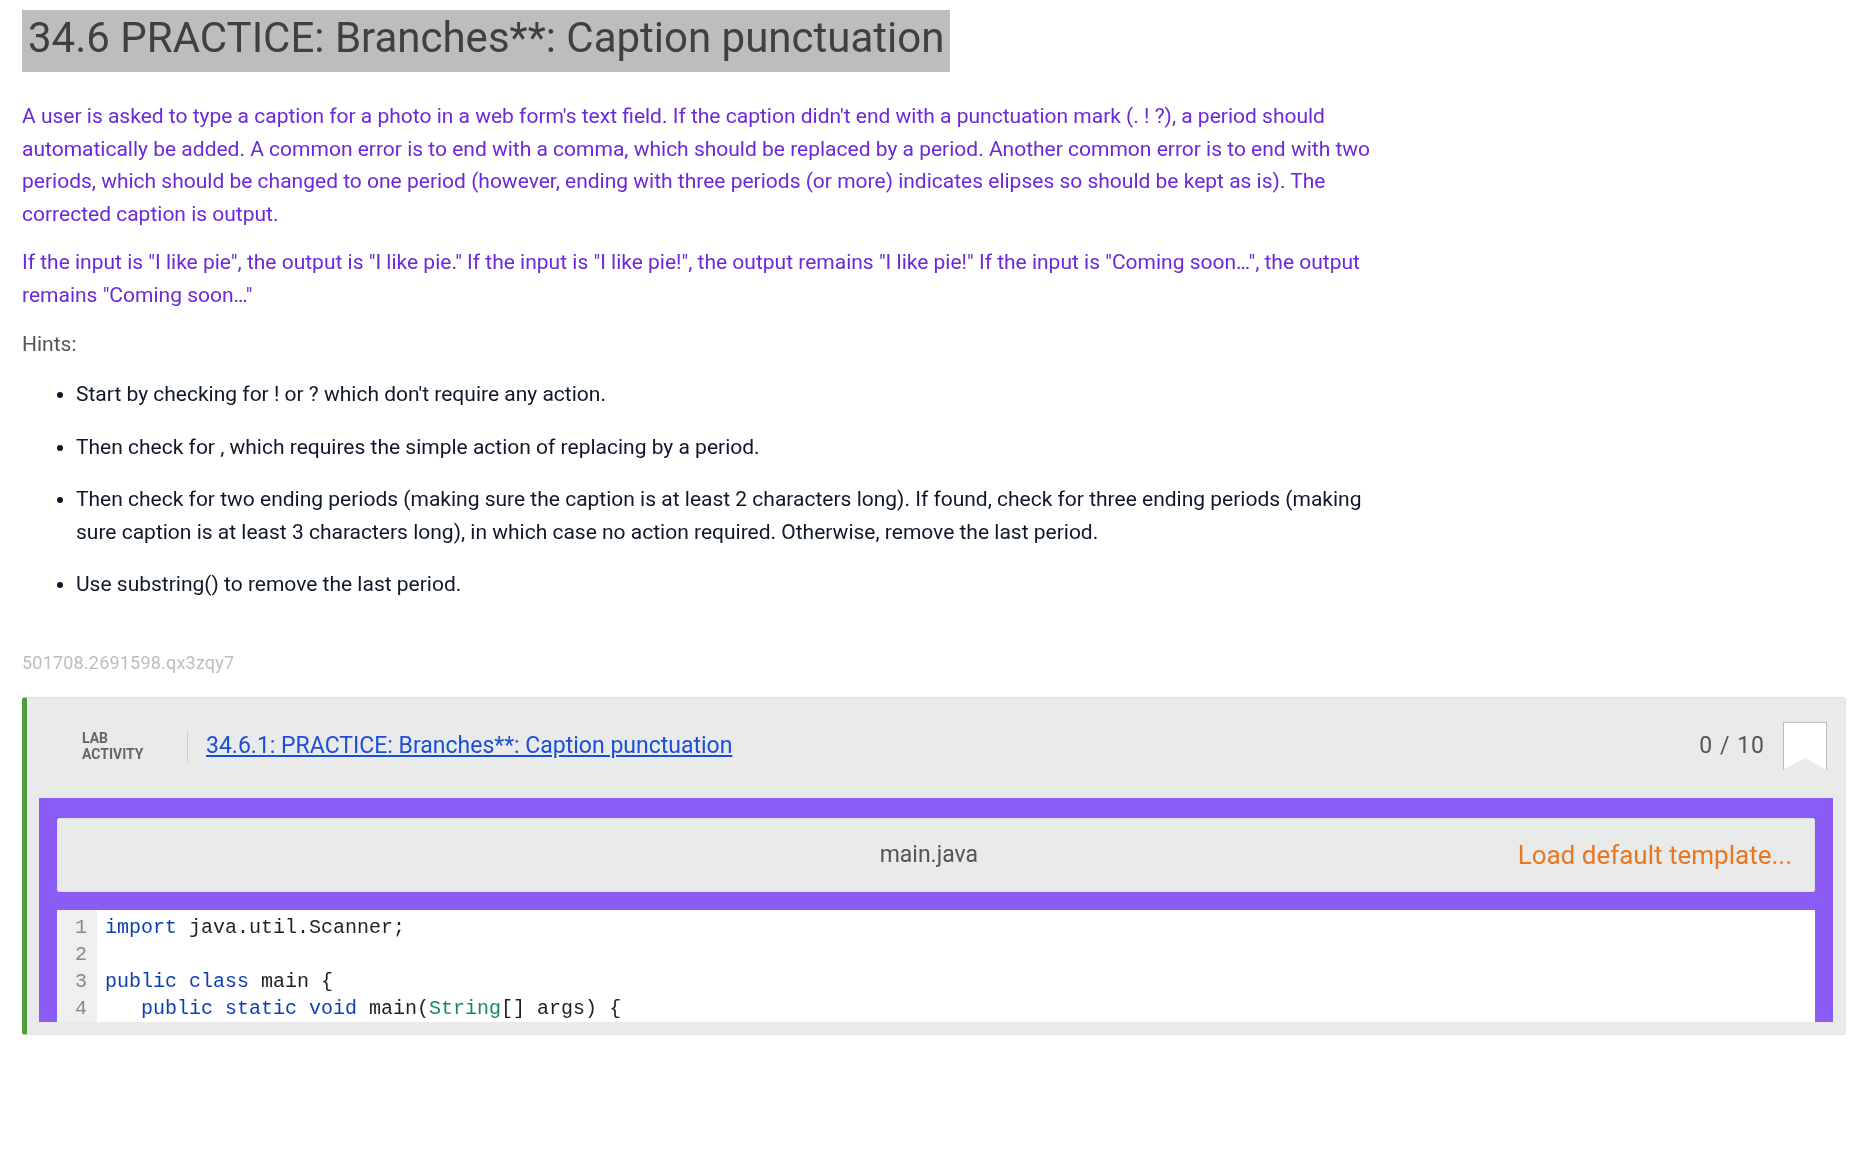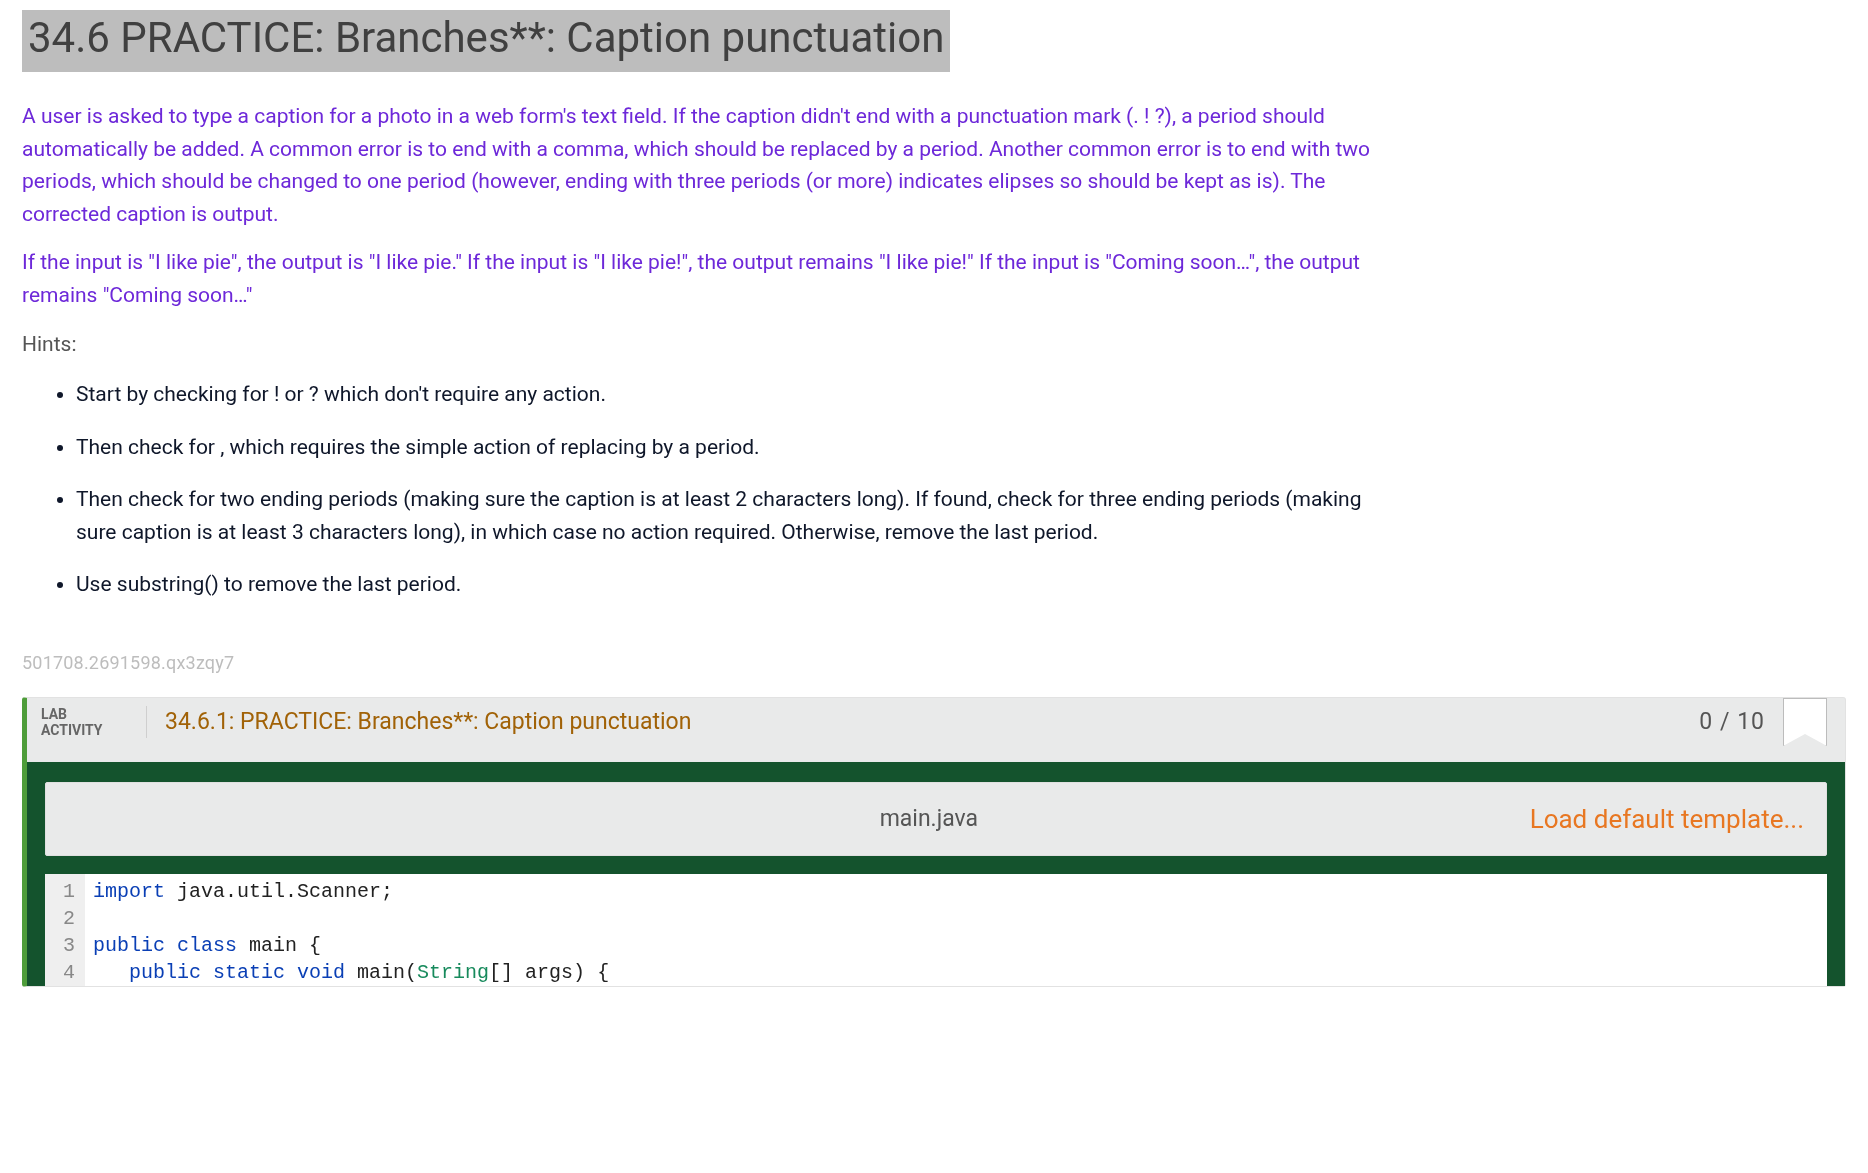--- a/index.html
+++ b/index.html
@@ -37,38 +37,40 @@
   .lab-container {
     border: 1px solid #e2e2e2;
     border-radius: 3px;
     background: #e9eaea;
     border-left: 5px solid #4e9d3a;
     margin-top: 6px;
   }
   .lab-header {
     display: flex;
     align-items: center;
-    padding: 0 18px 16px 10px;
+    padding: 24px 18px 16px 10px;
     position: relative;
+    margin-left: 41px;
   }
   .lab-tag {
     font-size: 14px;
     font-weight: 700;
     color: #666;
     line-height: 1.15;
     padding: 0 14px 0 4px;
     border-right: 1px solid #cfcfcf;
     width: 110px;
     flex-shrink: 0;
   }
   .lab-title {
     padding-left: 18px;
     font-size: 23px;
-    color: #a16207;
+    color: #1d4ed8;
     flex: 1;
+    text-decoration: underline;
   }
   .lab-score {
     font-size: 23px;
     color: #555;
     letter-spacing: 1px;
     margin-right: 18px;
   }
   .bookmark {
     width: 44px;
     height: 48px;
@@ -81,22 +83,22 @@
     content: "";
     position: absolute;
     bottom: -1px;
     left: -1px;
     width: 0; height: 0;
     border-left: 22px solid transparent;
     border-right: 22px solid transparent;
     border-bottom: 12px solid #e9eaea;
   }
   .lab-body {
-    background: #14532d;
-    margin: 0;
+    background: #8b5cf6;
+    margin: 12px;
     padding: 20px 18px 0 18px;
   }
   .file-bar {
     background: #e9eaea;
     border: 1px solid #e0e0e0;
     border-radius: 2px;
     display: flex;
     align-items: center;
     justify-content: space-between;
     padding: 16px 22px;

